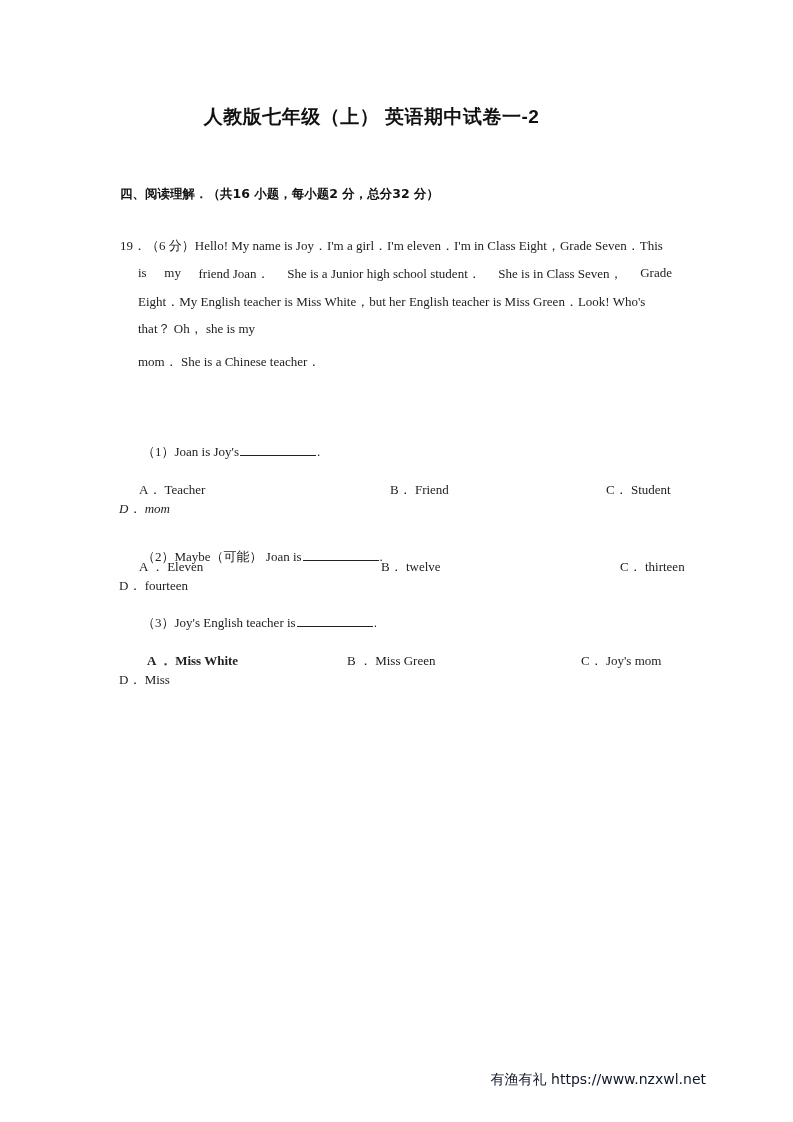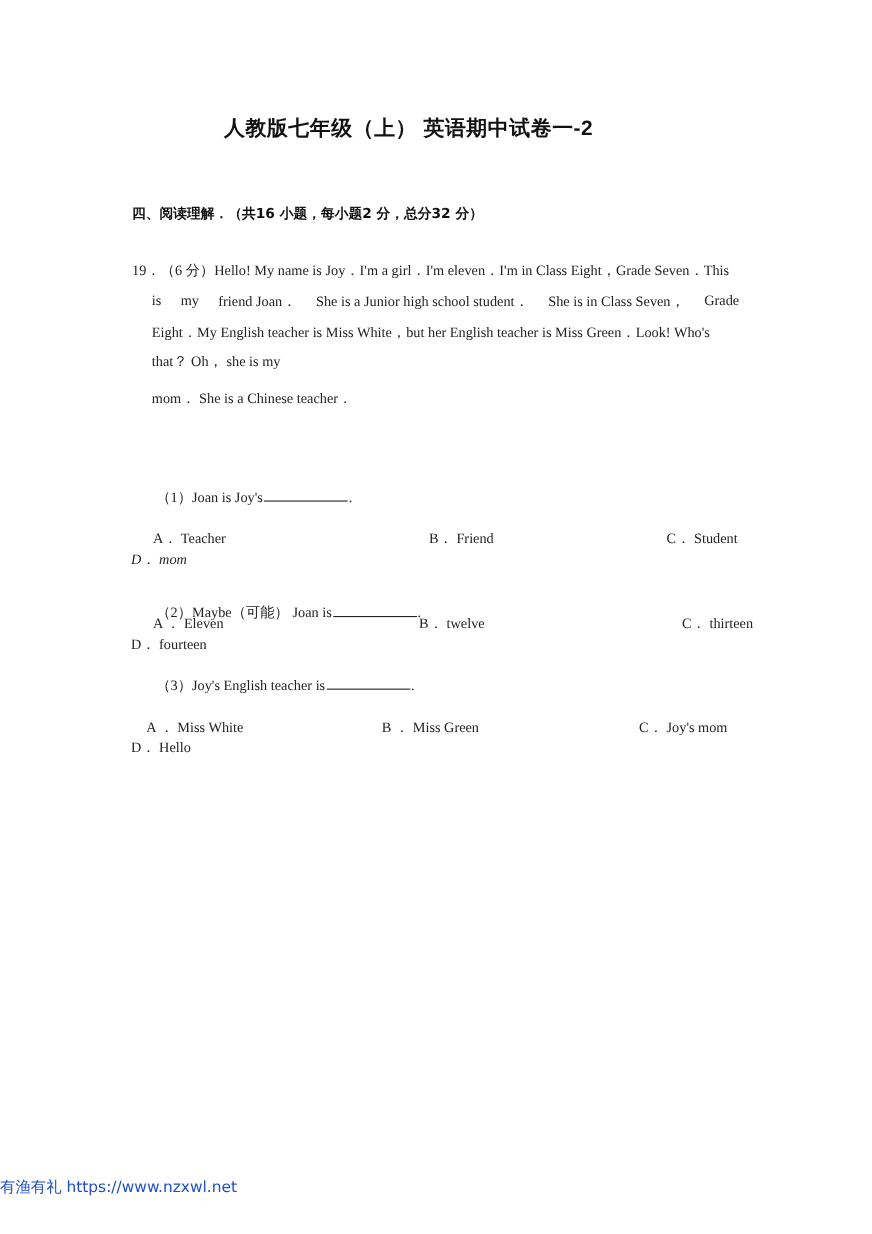--- a/index.html
+++ b/index.html
@@ -39,24 +39,24 @@
     .blank {
       display: inline-block;
       width: 76px;
       border-bottom: 1.2px solid #222;
       height: 12px;
       vertical-align: baseline;
       margin: 0 1px;
     }
     .footer {
       left: 0; width: 706px; top: 1071px;
-      text-align: left;
+      text-align: right;
       font-family: "DejaVu Sans", "Liberation Sans", sans-serif;
       font-size: 14px;
-      color: #1d4ed8;
+      color: #0f172a;
     }
     .justify-line {
       display: flex;
       justify-content: space-between;
     }
   </style>
 </head>
 <body>
 
 <div class="abs title">人教版七年级（上） 英语期中试卷一-2</div>
@@ -101,19 +101,19 @@
   <div class="abs body-text" style="left:139px; top:558px;">A ． Eleven</div>
   <div class="abs body-text" style="left:381px; top:558px;">B． twelve</div>
   <div class="abs body-text" style="left:604px; top:558px;margin-left:16px;">C． thirteen</div>
   <div class="abs body-text" style="left:119px; top:577px;">D． fourteen</div>
 </div>
 
 <div>
   <div class="abs body-text" style="left:142px; top:614px;">
     <span>（3）Joy's English teacher is</span><span class="blank"></span><span>.</span>
   </div>
-  <div class="abs body-text" style="left:133px; top:652px;">A ． Miss White</div>
+  <div class="abs body-text" style="left:147px; top:652px;font-weight:bold;">A ． Miss White</div>
   <div class="abs body-text" style="left:347px; top:652px;">B ． Miss Green</div>
   <div class="abs body-text" style="left:581px; top:652px;">C． Joy's mom</div>
-  <div class="abs body-text" style="left:119px; top:671px;">D． Hello</div>
+  <div class="abs body-text" style="left:119px; top:671px;">D． Miss</div>
 </div>
 
 <div class="abs footer">有渔有礼 https://www.nzxwl.net</div>
 
 </body></html>

